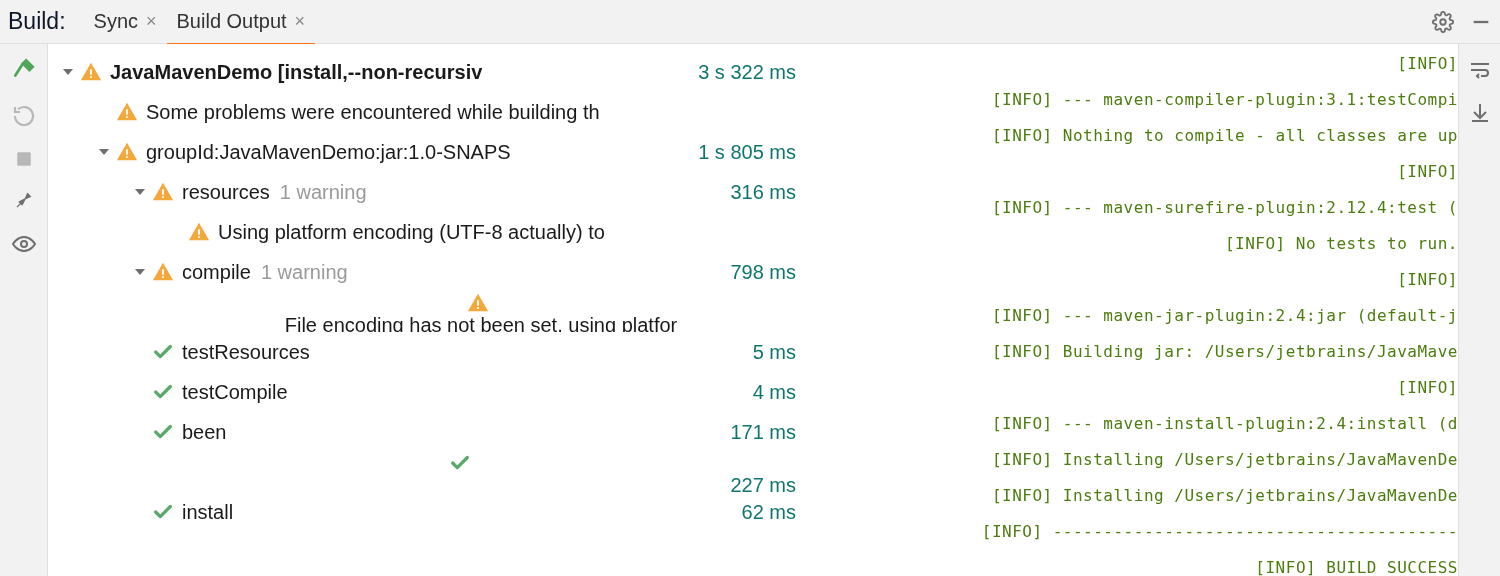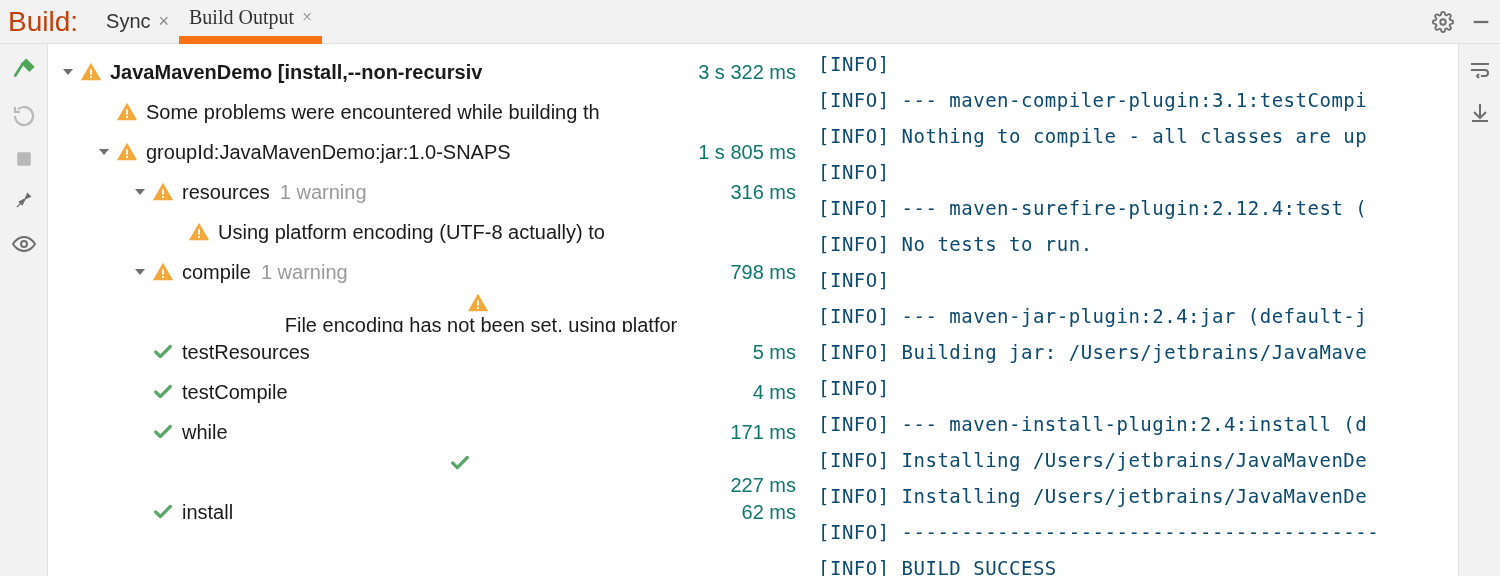--- a/index.html
+++ b/index.html
@@ -14,36 +14,35 @@
     }
     .header {
       height: 44px;
       background: #f2f2f2;
       border-bottom: 1px solid #e0e0e0;
       display: flex;
       align-items: center;
       padding-left: 8px;
     }
     .header-title {
-      font-size: 28px;
-      color: #c2410c;
+      font-size: 23px;
+      color: #0f172a;
       margin-right: 18px;
     }
     .tab {
       display: flex;
       align-items: center;
       padding: 0 10px;
       height: 44px;
       color: #333;
       font-size: 20px;
       cursor: pointer;
     }
     .tab.active {
-      border-bottom: 8px solid #f97316;
-      font-family: Liberation Serif, serif;
+      border-bottom: 1px solid #f97316;
     }
     .tab .close-x {
       margin-left: 8px;
       color: #888;
       font-size: 18px;
     }
     .header-right {
       margin-left: auto;
       display: flex;
       align-items: center;
@@ -107,27 +106,28 @@
     }
     .tree-time {
       color: #0f766e;
       margin-left: auto;
       padding-left: 8px;
     }
     .console-panel {
       flex: 1;
       background: #fff;
       font-family: ui-monospace, "SF Mono", Menlo, Consolas, monospace;
-      font-size: 19px;
+      font-size: 16px;
       letter-spacing: 0.5px;
       line-height: 36px;
       white-space: pre;
       overflow: hidden;
       padding: 2px 0 0 14px;
-      color: #0c4a6e;
+      color: #4d7c0f;
+      text-align: right;
     }
     .right-toolbar {
       width: 42px;
       background: #f2f2f2;
       border-left: 1px solid #e0e0e0;
       display: flex;
       flex-direction: column;
       align-items: center;
       padding-top: 14px;
       gap: 18px;
@@ -315,21 +315,21 @@
         <span class="tree-label">testCompile</span>
         <span class="tree-time">4 ms</span>
       </div>
       <div class="tree-row" style="padding-left: 82px;">
         <span class="tree-expander"></span>
         <span class="tree-icon">
           <svg width="22" height="22" viewBox="0 0 24 24" fill="none" stroke="#59a869" stroke-width="3.5" stroke-linecap="round" stroke-linejoin="round">
             <polyline points="4 12 9 17 20 6"></polyline>
           </svg>
         </span>
-        <span class="tree-label">while</span>
+        <span class="tree-label">been</span>
         <span class="tree-time">171 ms</span>
       </div>
       <div class="tree-row" style="padding-left: 82px; flex-direction: column;">
         <span class="tree-expander"></span>
         <span class="tree-icon">
           <svg width="22" height="22" viewBox="0 0 24 24" fill="none" stroke="#59a869" stroke-width="3.5" stroke-linecap="round" stroke-linejoin="round">
             <polyline points="4 12 9 17 20 6"></polyline>
           </svg>
         </span>
         <span class="tree-label">jar</span>

